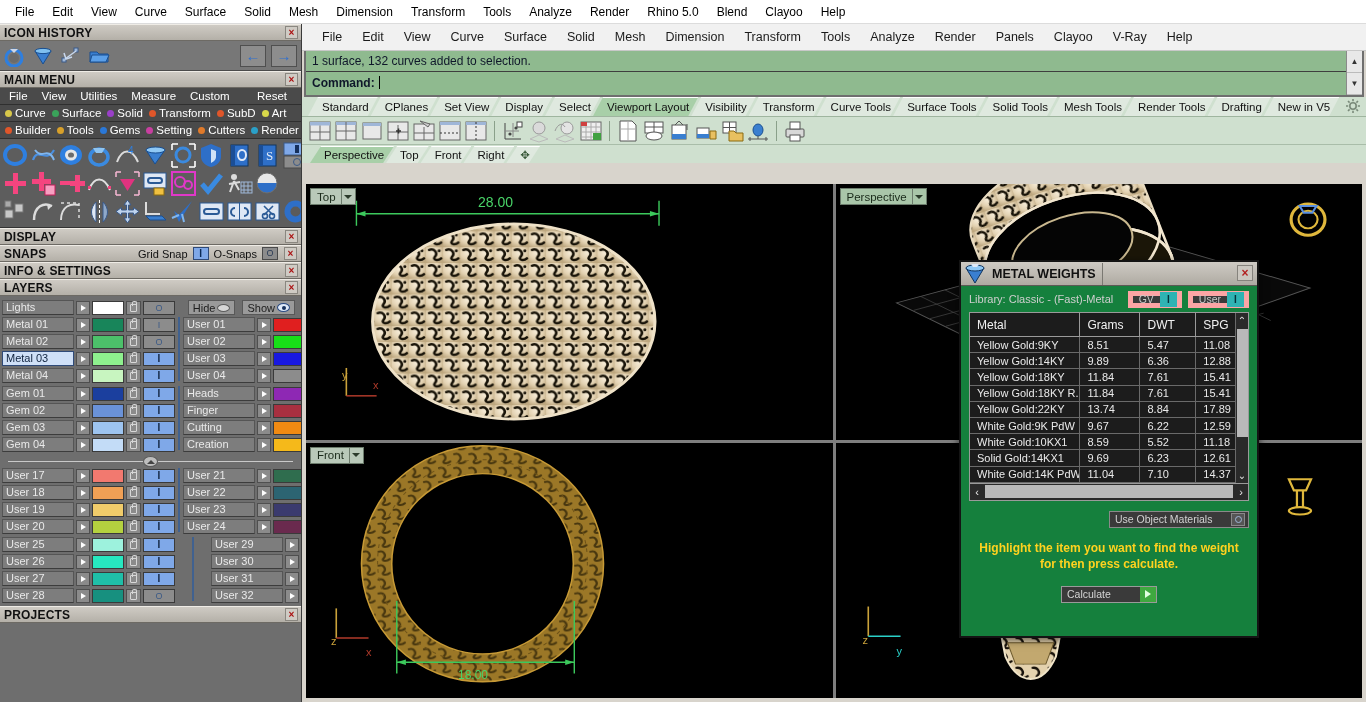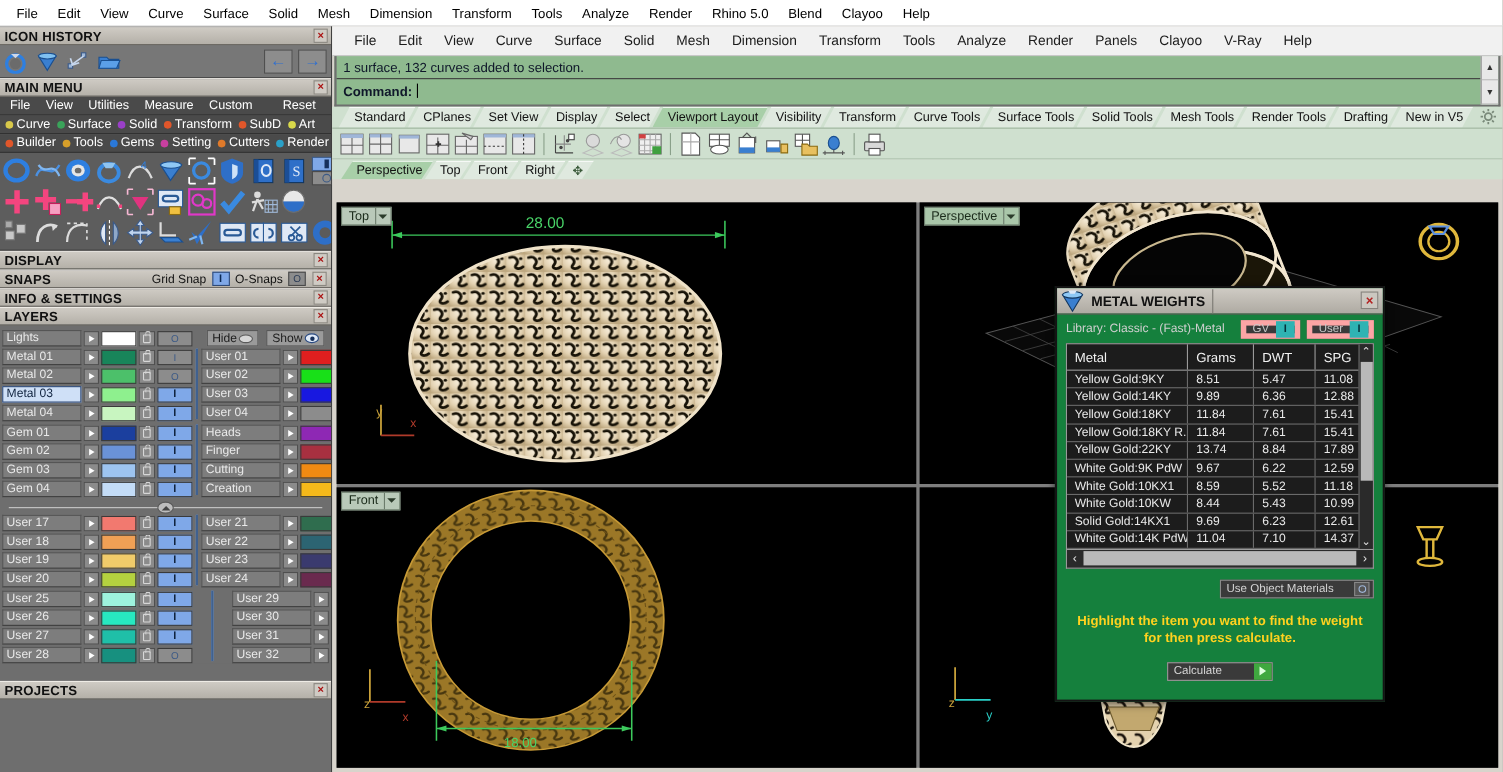--- a/index.html
+++ b/index.html
@@ -854,21 +854,21 @@
               </div>
               <div class="lay-row">
                 <span class="lay-name">User 24</span>
                 <span class="lay-arrow">
                   <i></i>
                 </span>
                 <span class="lay-sw" style="background: rgb(106, 42, 78);"></span>
               </div>
             </div>
           </div>
-          <div style="display: flex; gap: 17px; margin-bottom: 16px;">
+          <div style="display: flex; gap: 17px; margin-bottom: 3px;">
             <div class="lay-grp">
               <div class="lay-row">
                 <span class="lay-name">User 25</span>
                 <span class="lay-arrow">
                   <i></i>
                 </span>
                 <span class="lay-sw" style="background: rgb(157, 242, 221);"></span>
                 <span class="lay-lock">
                   <span class="lock-g"></span>
                 </span>
@@ -1350,26 +1350,20 @@
               <span class="mw-td c-dwt">6.22</span>
               <span class="mw-td c-spg">12.59</span>
             </div>
             <div class="mw-tr">
               <span class="mw-td c-metal">White Gold:10KX1</span>
               <span class="mw-td c-grams">8.59</span>
               <span class="mw-td c-dwt">5.52</span>
               <span class="mw-td c-spg">11.18</span>
             </div>
             <div class="mw-tr">
-              <span class="mw-td c-metal">White Gold:10KW</span>
-              <span class="mw-td c-grams">8.44</span>
-              <span class="mw-td c-dwt">5.43</span>
-              <span class="mw-td c-spg">10.99</span>
-            </div>
-            <div class="mw-tr">
               <span class="mw-td c-metal">Solid Gold:14KX1</span>
               <span class="mw-td c-grams">9.69</span>
               <span class="mw-td c-dwt">6.23</span>
               <span class="mw-td c-spg">12.61</span>
             </div>
             <div class="mw-tr">
               <span class="mw-td c-metal">White Gold:14K PdW</span>
               <span class="mw-td c-grams">11.04</span>
               <span class="mw-td c-dwt">7.10</span>
               <span class="mw-td c-spg">14.37</span>

